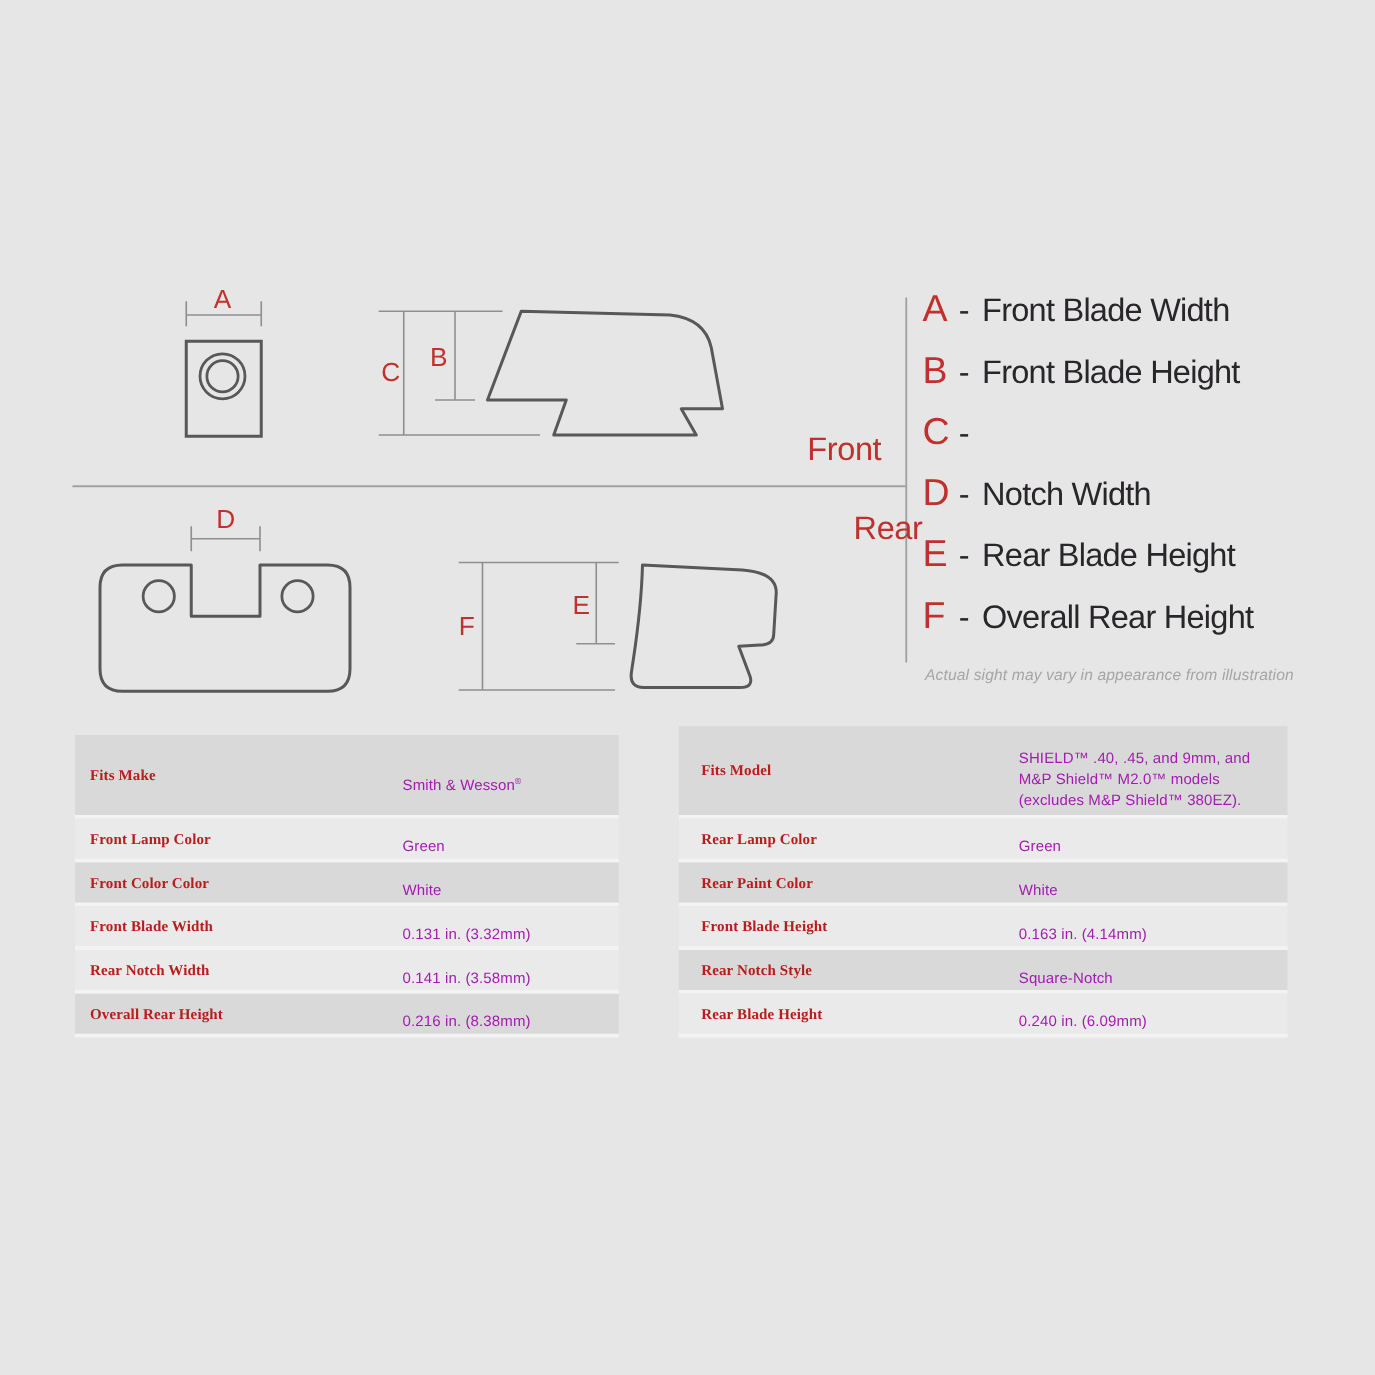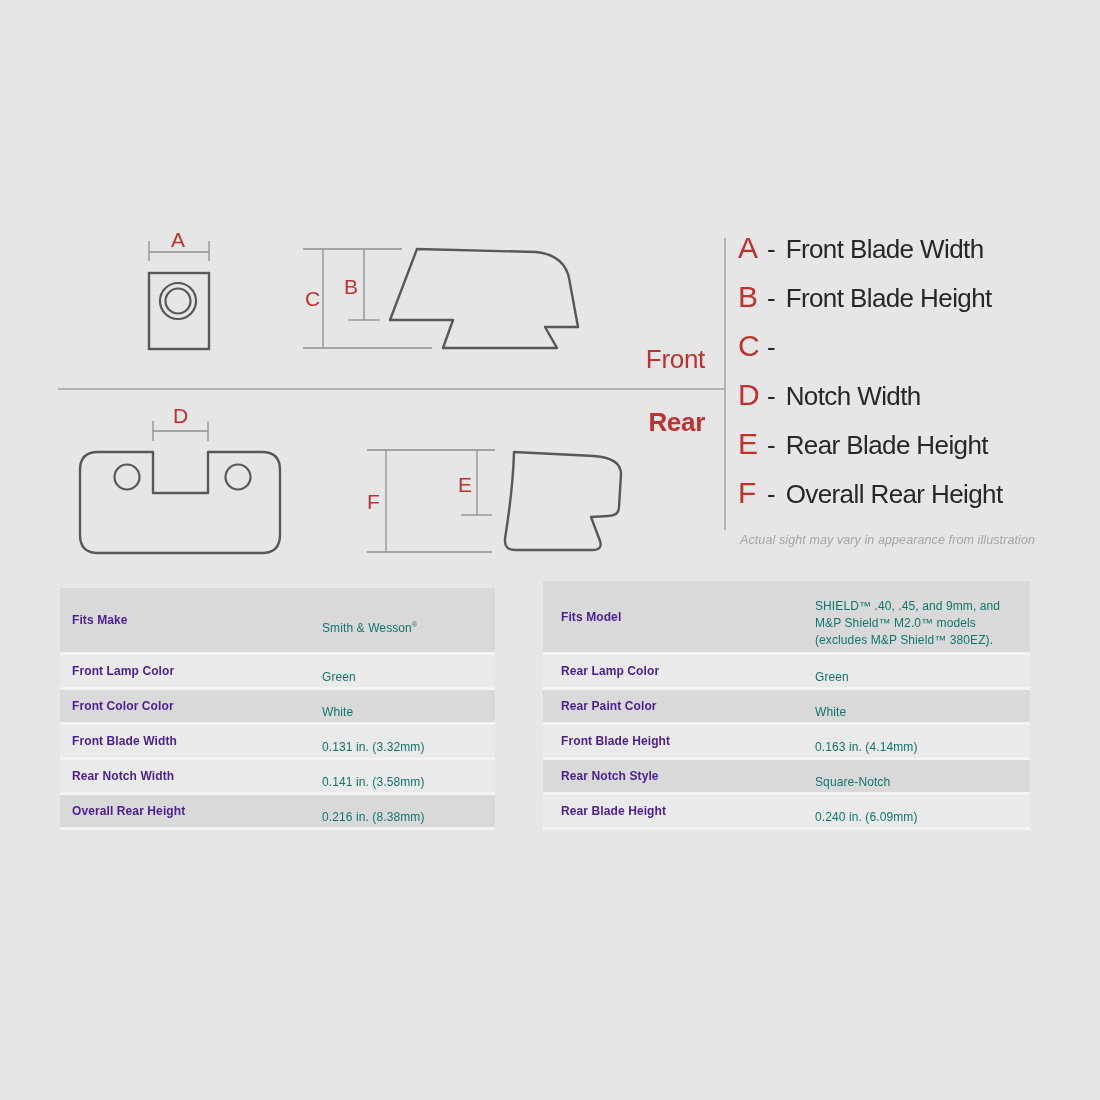--- a/index.html
+++ b/index.html
@@ -22,24 +22,24 @@
   
   .spec-table{position:absolute;}
   #table-left{left:60px;top:588px;width:435px;}
   #table-right{left:543px;top:581px;width:487px;}
   .spec-row{position:relative;display:flex;align-items:center;border-bottom:3px solid #f3f3f3;}
   .spec-row.dark{background:#d9d9d9;}
   .spec-row.light{background:#eaeaea;}
   .spec-row{height:32px;}
   #table-left .spec-row.tall{height:64px;}
   #table-right .spec-row.tall{height:71px;}
-  .spec-label{font-weight:bold;color:#4c1d95;font-size:12px;letter-spacing:0.1px;}
+  .spec-label{font-weight:bold;color:#b91c1c;font-size:12px;letter-spacing:0.1px;font-family:Liberation Serif, serif;}
   #table-left .spec-label{padding-left:12px;width:250px;}
   #table-right .spec-label{padding-left:18px;width:254px;}
-  .spec-value{color:#0f766e;font-size:12px;line-height:17px;letter-spacing:0.1px;margin-top:13px;}
+  .spec-value{color:#a21caf;font-size:12px;line-height:17px;letter-spacing:0.1px;margin-top:13px;}
   #table-left .spec-value{width:167px;}
   #table-right .spec-value{width:205px;}
   sup{font-size:7px;}
 </style>
 </head>
 <body>
 
 <div id="canvas">
 
   <svg id="diagram-svg" width="1100" height="570" viewBox="0 0 1100 570">
@@ -97,21 +97,21 @@
   </svg>
 
   <div class="dim-letter" style="left:171px;top:229px;">A</div>
   <div class="dim-letter" style="left:305px;top:288px;">C</div>
   <div class="dim-letter" style="left:344px;top:276px;">B</div>
   <div class="dim-letter" style="left:173px;top:405px;">D</div>
   <div class="dim-letter" style="left:367px;top:491px;">F</div>
   <div class="dim-letter" style="left:458px;top:474px;">E</div>
 
   <div class="section-label" style="left:595px;top:346px;text-align:right;">Front</div>
-  <div class="section-label" style="left:595px;top:409px;font-weight:bold;">Rear</div>
+  <div class="section-label" style="left:628px;top:409px;">Rear</div>
 
   <div id="legend">
     <div class="legend-row">
       <span class="legend-letter">A</span>
       <span class="legend-dash">-</span>
       <span class="legend-label">Front Blade Width</span>
     </div>
     <div class="legend-row">
       <span class="legend-letter">B</span>
       <span class="legend-dash">-</span>

